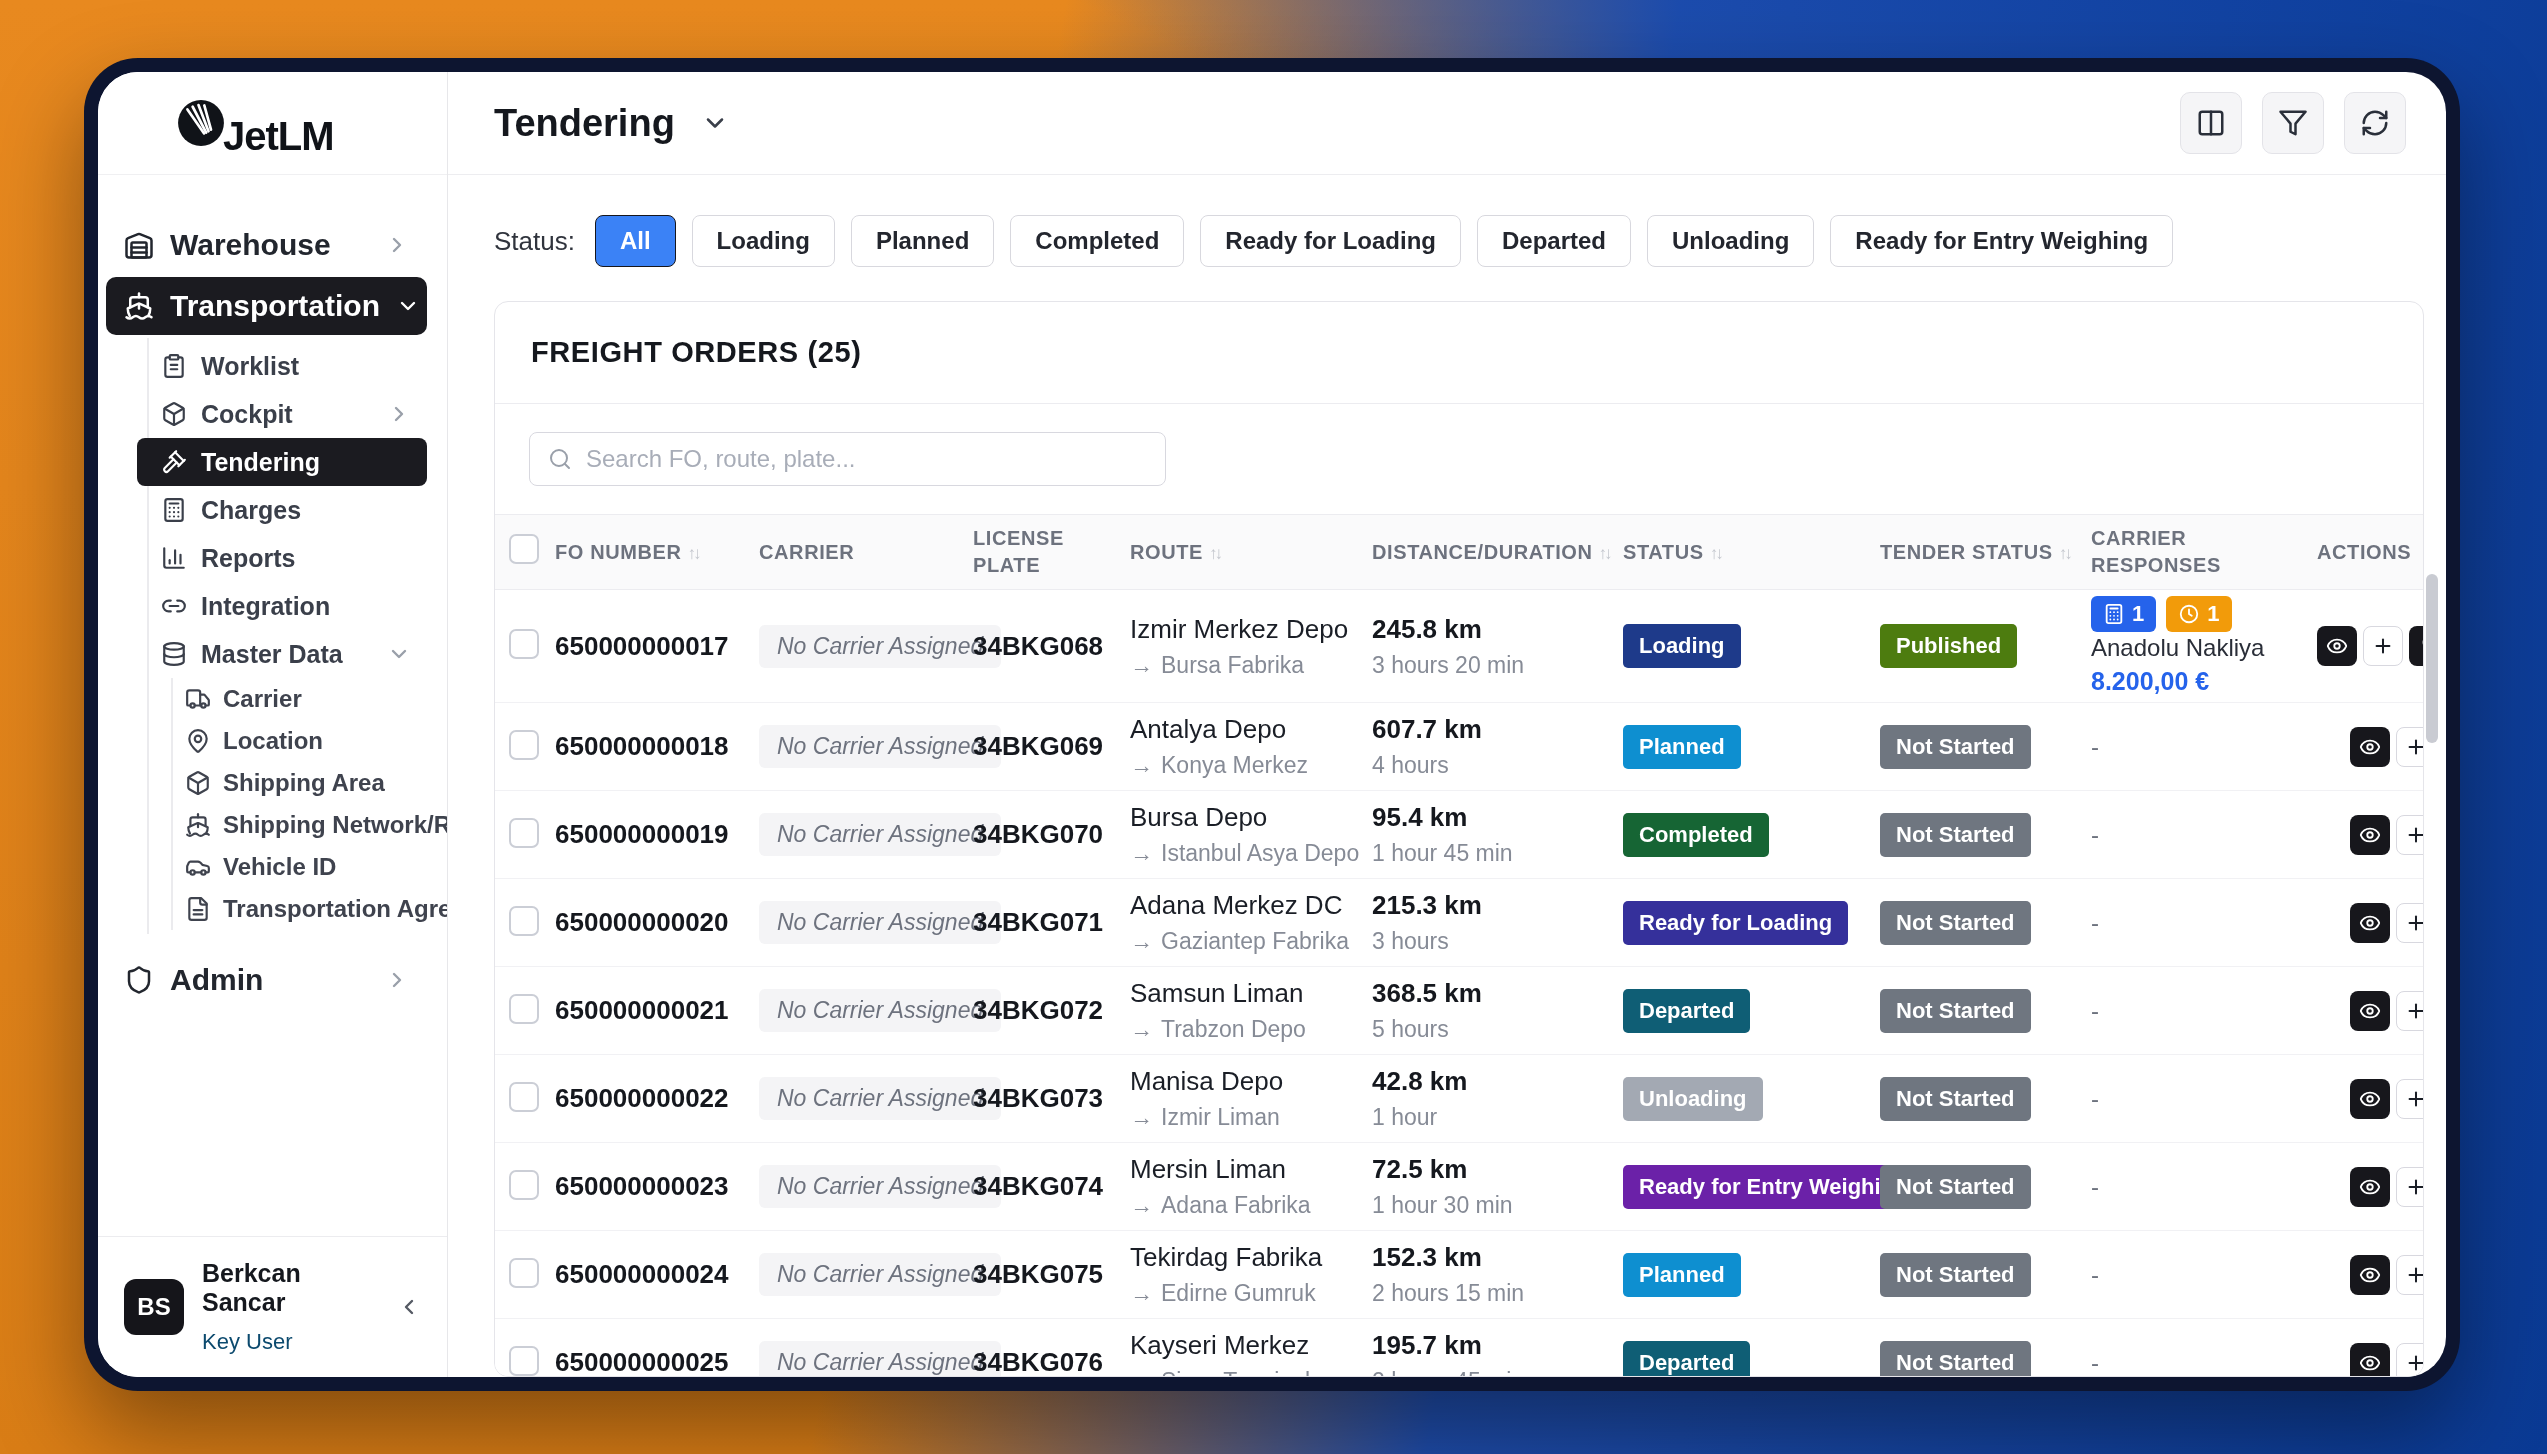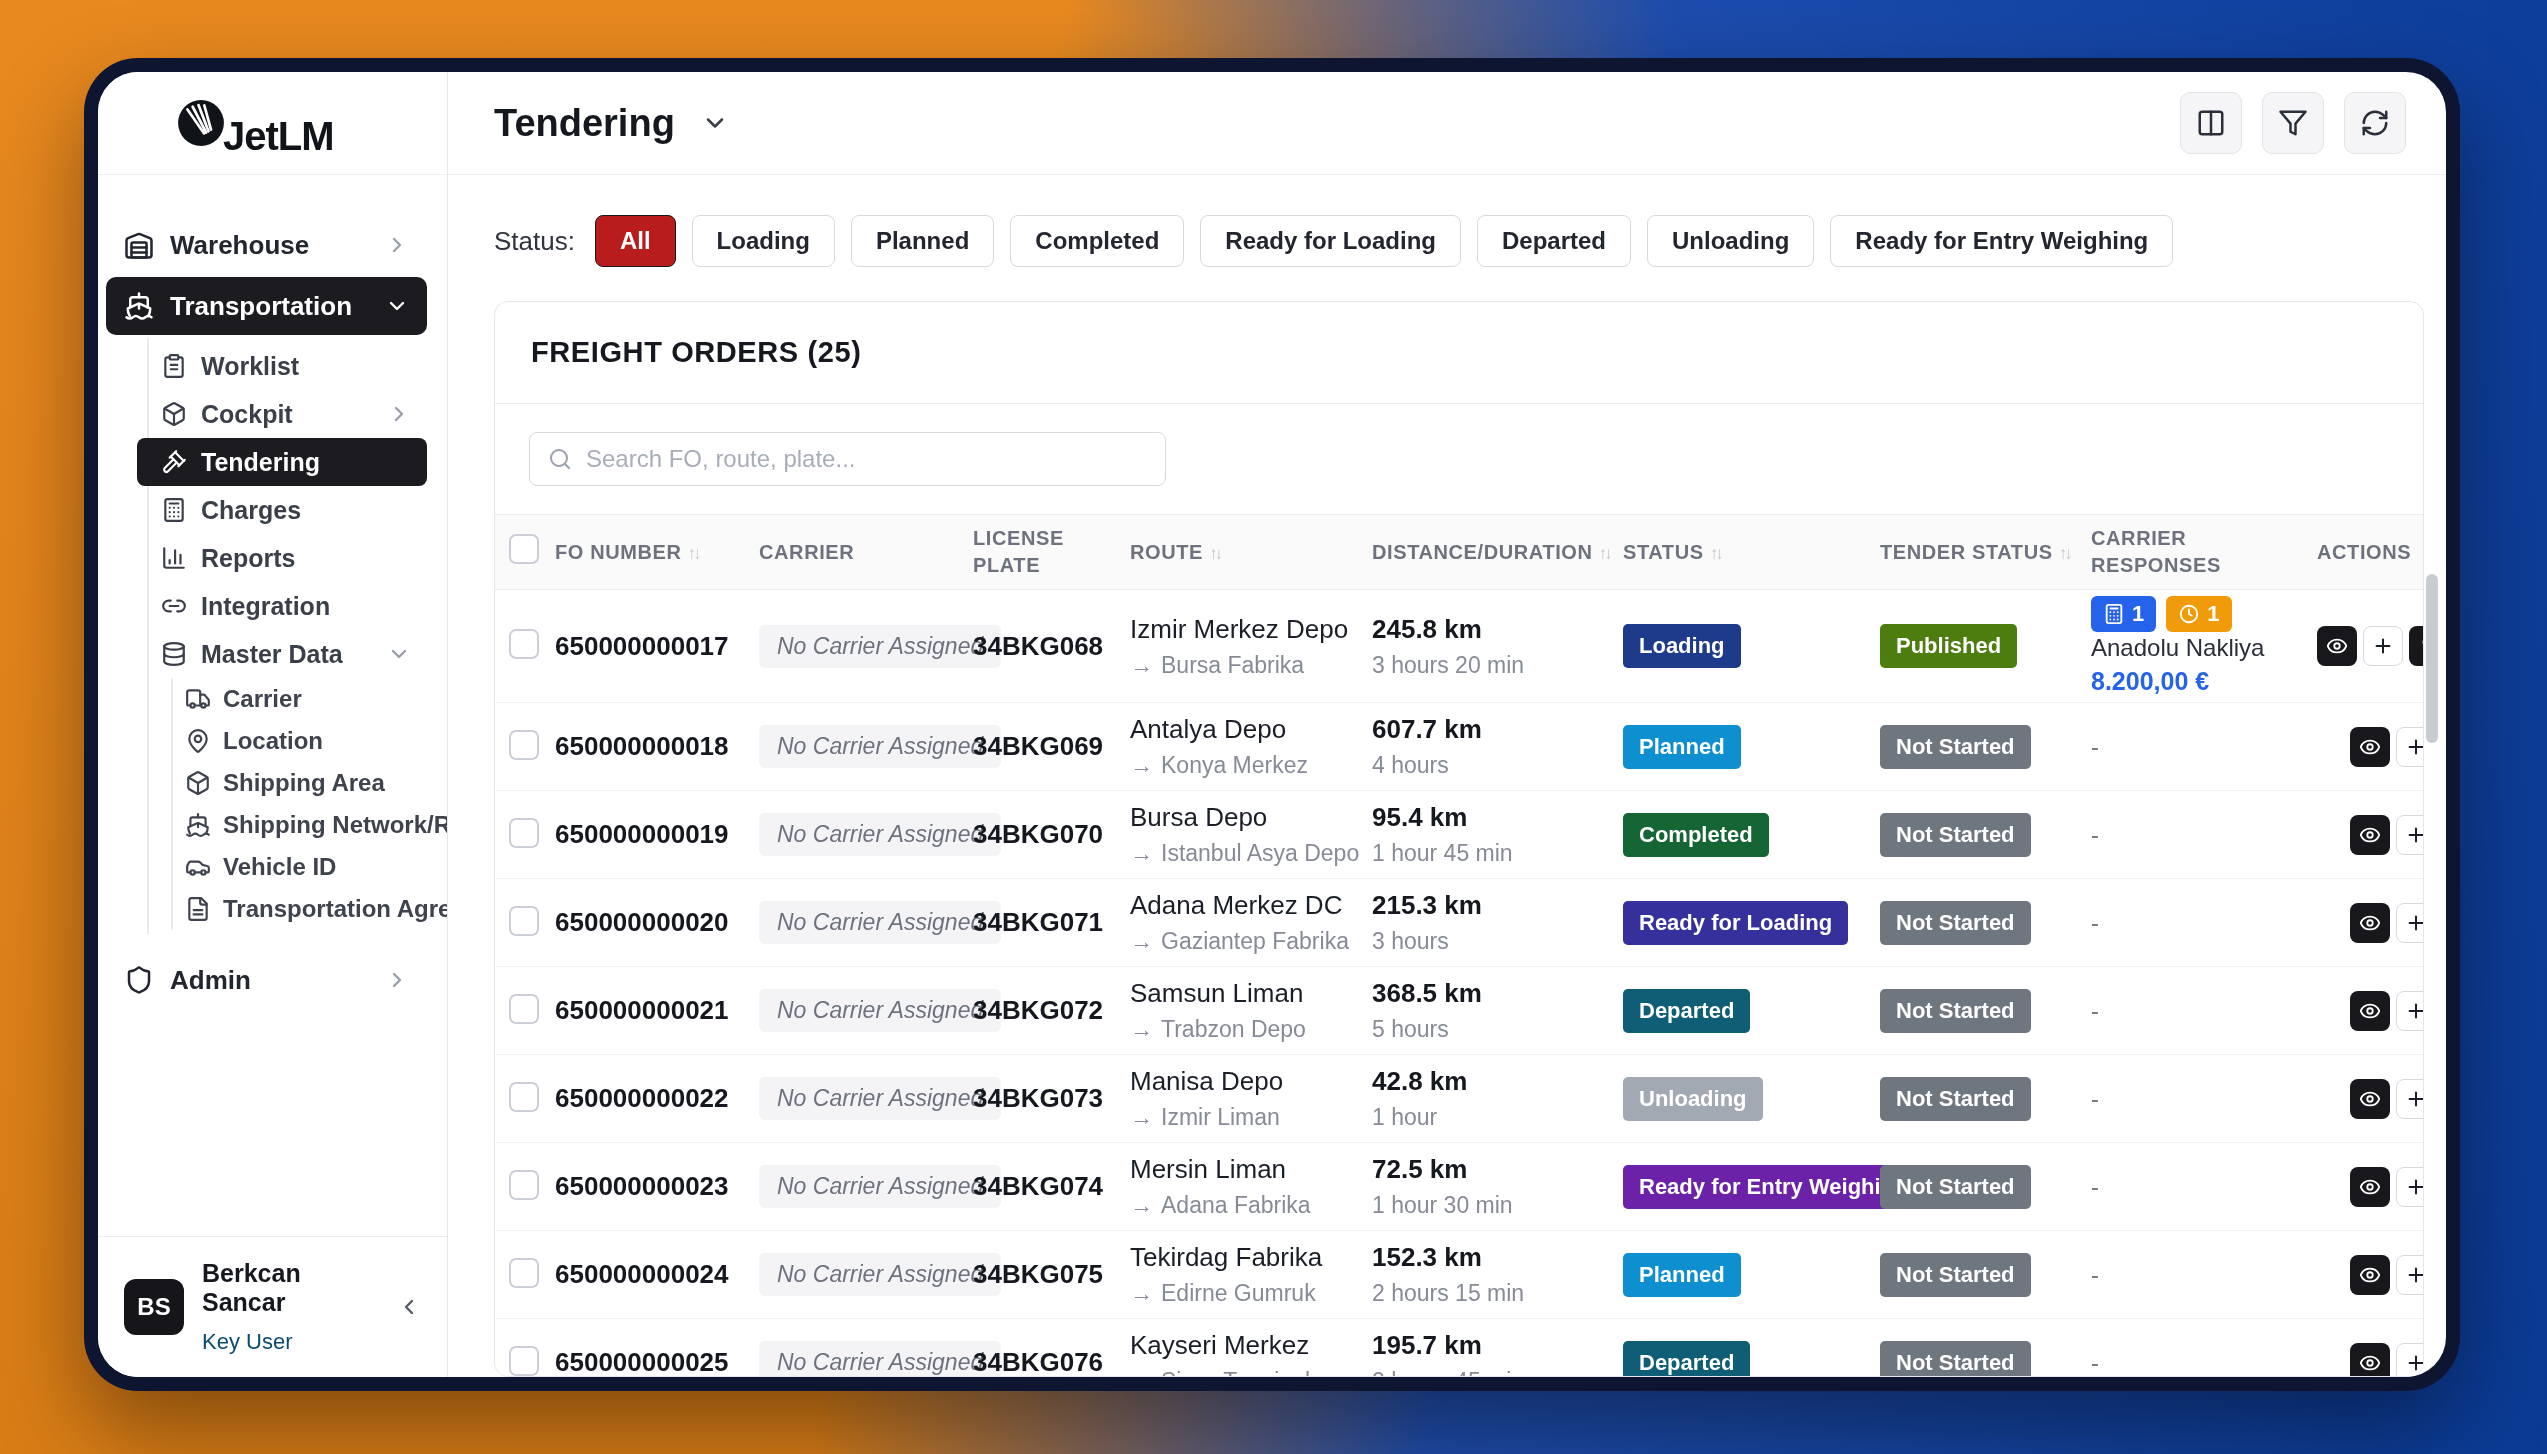--- a/index.html
+++ b/index.html
@@ -20,21 +20,21 @@
   .window {
     width:100%; height:100%; background:#fff; border-radius:40px;
     overflow:hidden; display:flex; position:relative;
   }
   
   .sidebar { width:350px; flex:none; border-right:1px solid #e7e7ea; display:flex; flex-direction:column; background:#fff; }
   .logo { height:103px; border-bottom:1px solid #f0f0f2; position:relative; flex:none; }
   .logo svg.mark { position:absolute; left:78px; top:26px; width:50px; height:50px; }
   .logo .word { position:absolute; left:125px; top:42px; font-size:40px; font-weight:800; color:#101318; letter-spacing:-1px; }
   .nav { flex:1; padding-top:38px; overflow:hidden; }
-  .nav-item { display:flex; align-items:center; gap:16px; height:58px; margin:3px 20px 3px 8px; padding:0 18px; border-radius:10px; font-size:26px; font-weight:700; color:#22262e; cursor:default; }
+  .nav-item { display:flex; align-items:center; gap:16px; height:58px; margin:3px 20px 3px 8px; padding:0 18px; border-radius:10px; font-size:30px; font-weight:700; color:#22262e; cursor:default; }
   .nav-item.active { background:#1b1b20; color:#fff; }
   .nav-item .chev { margin-left:auto; display:flex; color:#9aa0aa; }
   .nav-item.active .chev { color:#fff; }
   .ic { width:30px; height:30px; flex:none; }
   .ic-s { width:26px; height:26px; flex:none; }
   .ic-xs { width:24px; height:24px; flex:none; }
   .nav-sub { margin-left:49px; border-left:2px solid #ebebee; padding:4px 0; }
   .sub-item { display:flex; align-items:center; gap:14px; height:48px; padding:0 16px 0 12px; margin-right:20px; font-size:25px; font-weight:600; color:#3a3f4a; }
   .sub-item.active { background:#1b1b20; color:#fff; border-radius:8px; margin-left:-12px; padding-left:24px; }
   .sub-item .chev { margin-left:auto; display:flex; color:#9aa0aa; }
@@ -49,21 +49,21 @@
   
   .main { flex:1; min-width:0; display:flex; flex-direction:column; position:relative; }
   .topbar { height:103px; flex:none; border-bottom:1px solid #ededf0; display:flex; align-items:center; padding:0 40px 0 46px; }
   .page-title { font-size:38px; font-weight:800; color:#15181e; }
   .title-chev { margin-left:26px; color:#3a3f4a; display:flex; }
   .toolbar { margin-left:auto; display:flex; gap:20px; }
   .tbtn { width:62px; height:62px; background:#f5f5f7; border:1px solid #e3e3e8; border-radius:10px; display:flex; align-items:center; justify-content:center; color:#2a2f3a; }
   .statusbar { flex:none; display:flex; align-items:center; gap:16px; padding:40px 40px 0 46px; }
   .status-label { font-size:26px; color:#30343d; margin-right:4px; }
   .chip { height:52px; padding:0 24px; border:1px solid #d8d8de; border-radius:8px; background:#fff; font-size:24px; font-weight:600; color:#23262e; display:flex; align-items:center; white-space:nowrap; }
-  .chip.active { background:#b91c1c; border-color:#17171c; color:#fff; }
+  .chip.active { background:#3b82f6; border-color:#17171c; color:#fff; }
   
   .card { flex:1; min-height:0; margin:34px 22px 0 46px; border:1px solid #e5e5ea; border-radius:14px; overflow:hidden; display:flex; flex-direction:column; background:#fff; }
   .card-title { flex:none; padding:34px 36px; font-size:29px; font-weight:800; letter-spacing:0.6px; color:#15181e; border-bottom:1px solid #ececf0; }
   .search-row { flex:none; padding:28px 34px; }
   .search-box { position:relative; width:637px; height:54px; border:1px solid #d8d8df; border-radius:8px; display:flex; align-items:center; }
   .search-box svg { position:absolute; left:18px; width:24px; height:24px; color:#9aa0aa; }
   .search-box input { border:none; outline:none; width:100%; height:100%; padding-left:56px; font-size:24px; color:#333; font-family:inherit; background:transparent; }
   .search-box input::placeholder { color:#a8adb8; }
   .tgrid { display:grid; grid-template-columns:60px 204px 214px 157px 242px 251px 257px 211px 226px 199px; align-items:center; }
   .thead { background:#fafafb; border-top:1px solid #ececf0; border-bottom:1px solid #ececf0; min-height:74px; padding:10px 0; color:#6d727e; font-size:20px; font-weight:700; letter-spacing:0.6px; }

